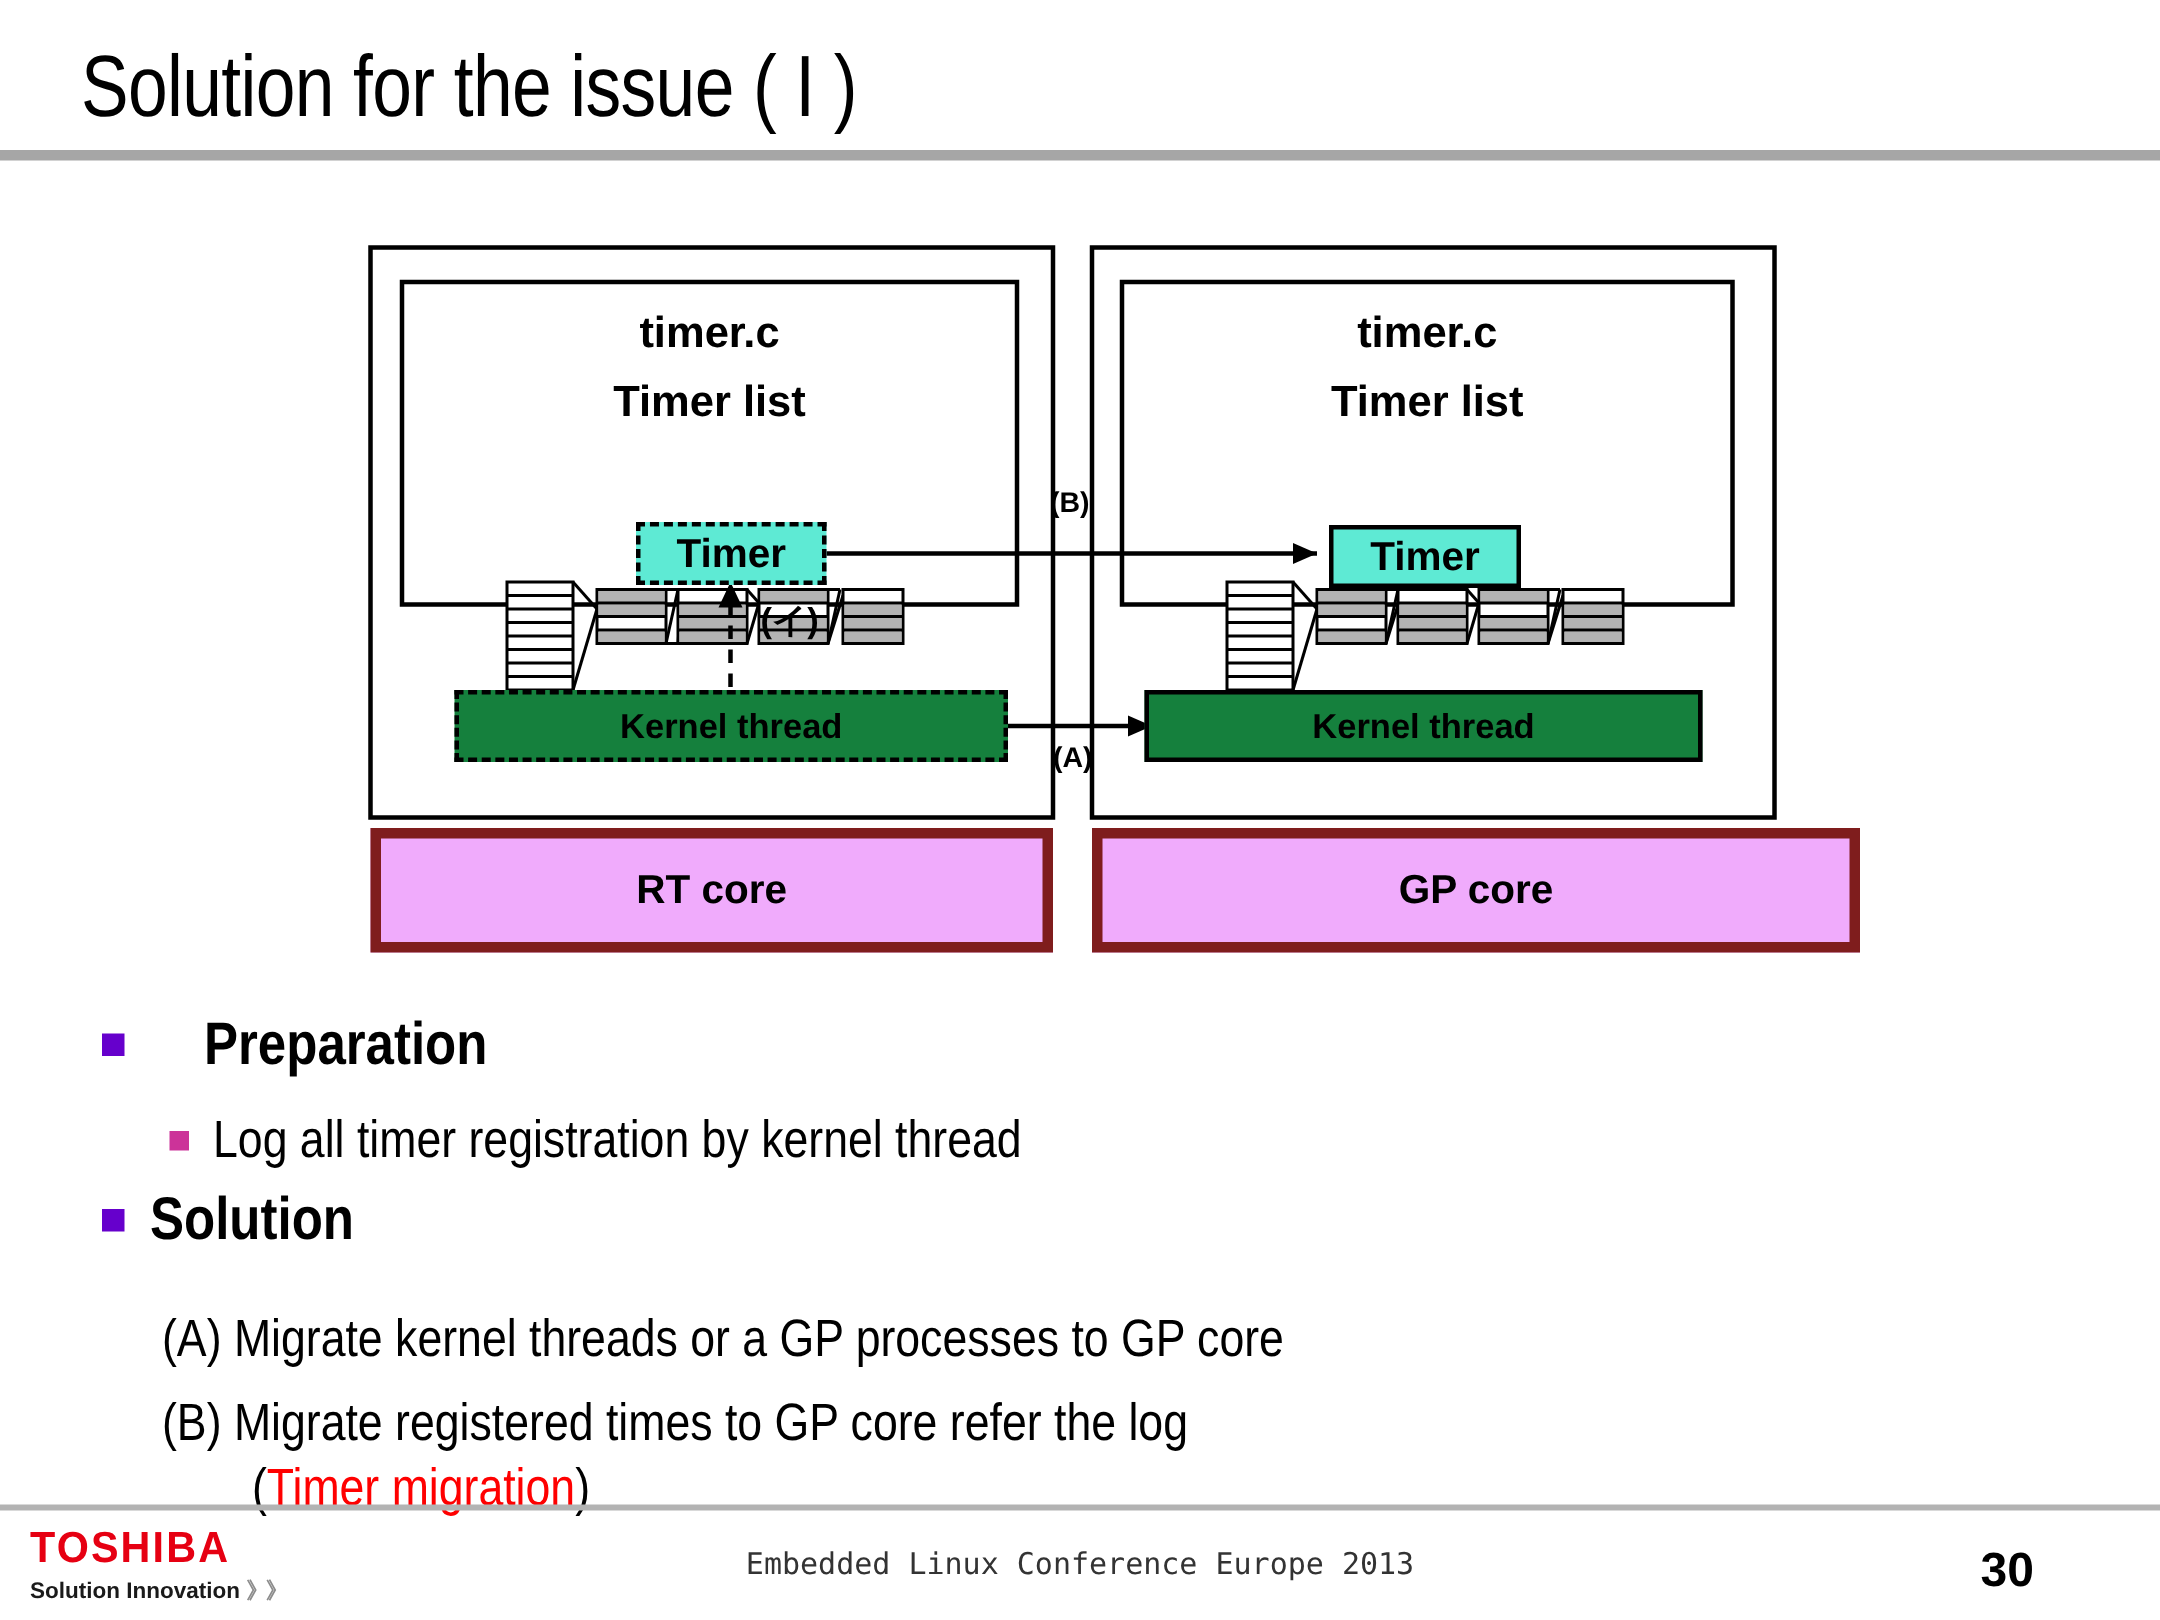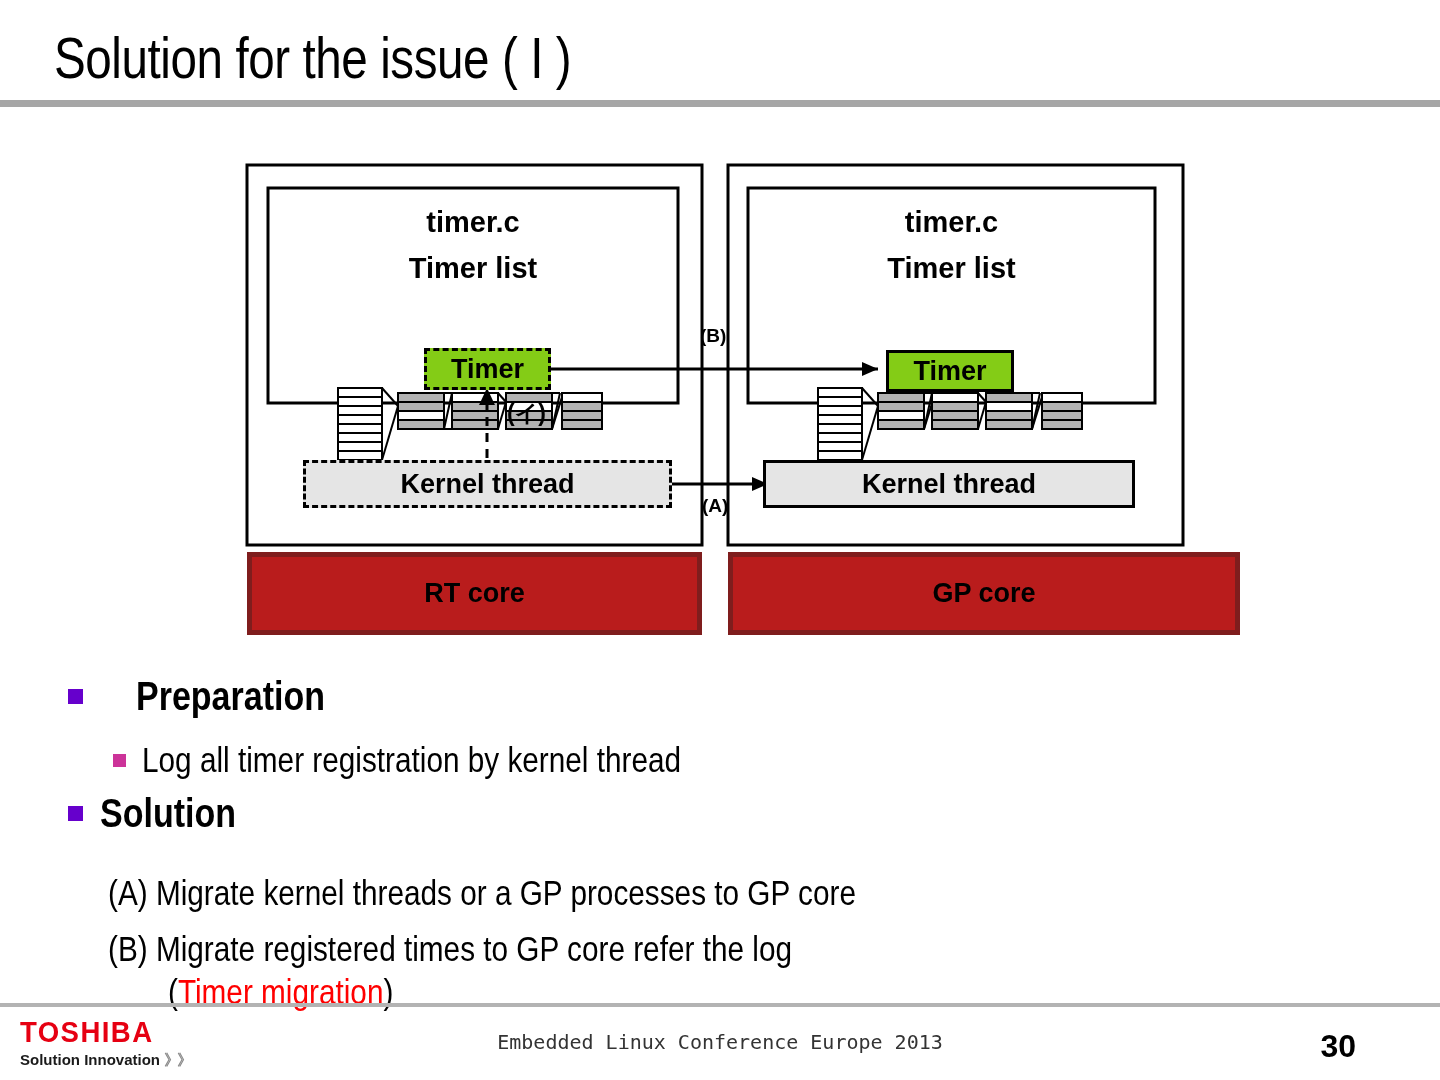--- a/index.html
+++ b/index.html
@@ -56,44 +56,44 @@
   
   .timer-box {
     position: absolute;
     box-sizing: border-box;
     display: flex;
     align-items: center;
     justify-content: center;
     font-weight: bold;
     font-size: 27px;
     color: #000;
-    background: #84cc16;
+    background: #5eead4;
   }
   .timer-box.solid { border: 3px solid #000; }
   .timer-box.dashed { border: 3px dashed #000; }
 
   .kt-box {
     position: absolute;
     box-sizing: border-box;
     display: flex;
     align-items: center;
     justify-content: center;
     font-weight: bold;
-    font-size: 27px;
-    color: #000;
-    background: #e5e5e5;
+    font-size: 23px;
+    color: #000;
+    background: #15803d;
   }
   .kt-box.solid { border: 3px solid #000; }
   .kt-box.dashed { border: 3px dashed #000; }
 
   .core-box {
     position: absolute;
     box-sizing: border-box;
-    border: 5px solid #7f1d1d;
-    background: #b91c1c;
+    border: 7px solid #7f1d1d;
+    background: #f0abfc;
     display: flex;
     align-items: center;
     justify-content: center;
     font-weight: bold;
     font-size: 27px;
     color: #000;
   }
 
   .tag {
     position: absolute;

